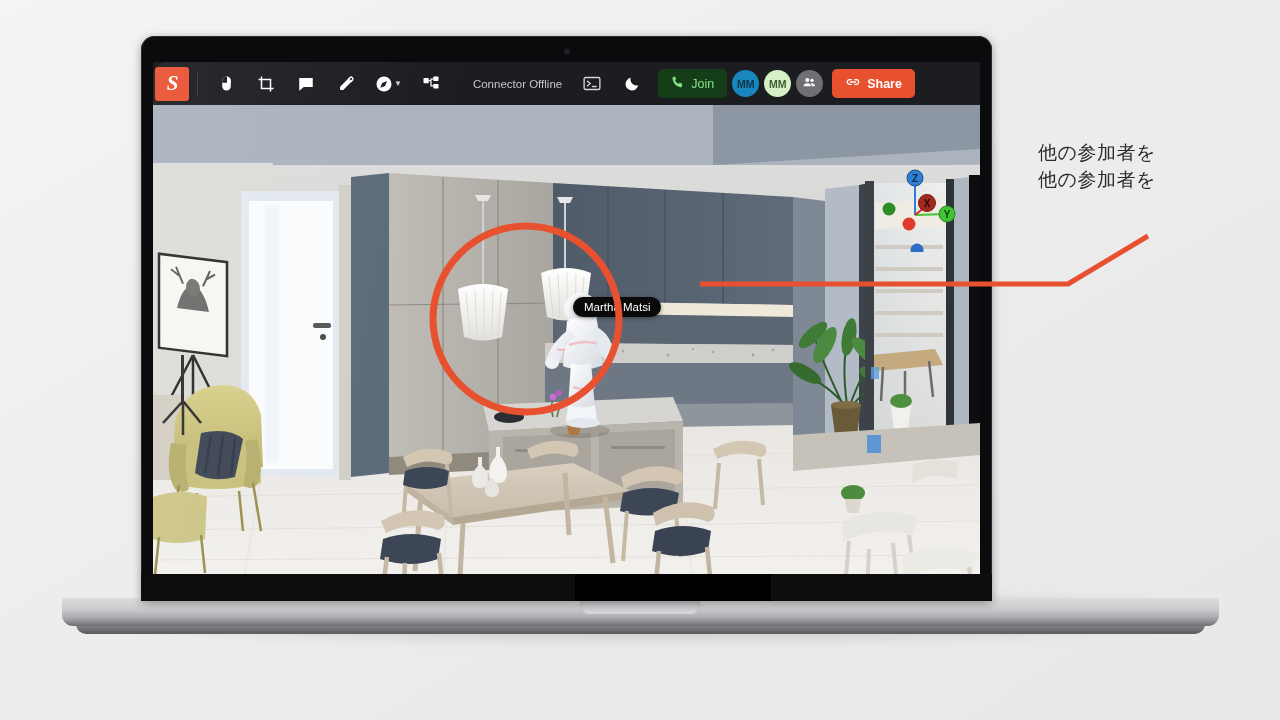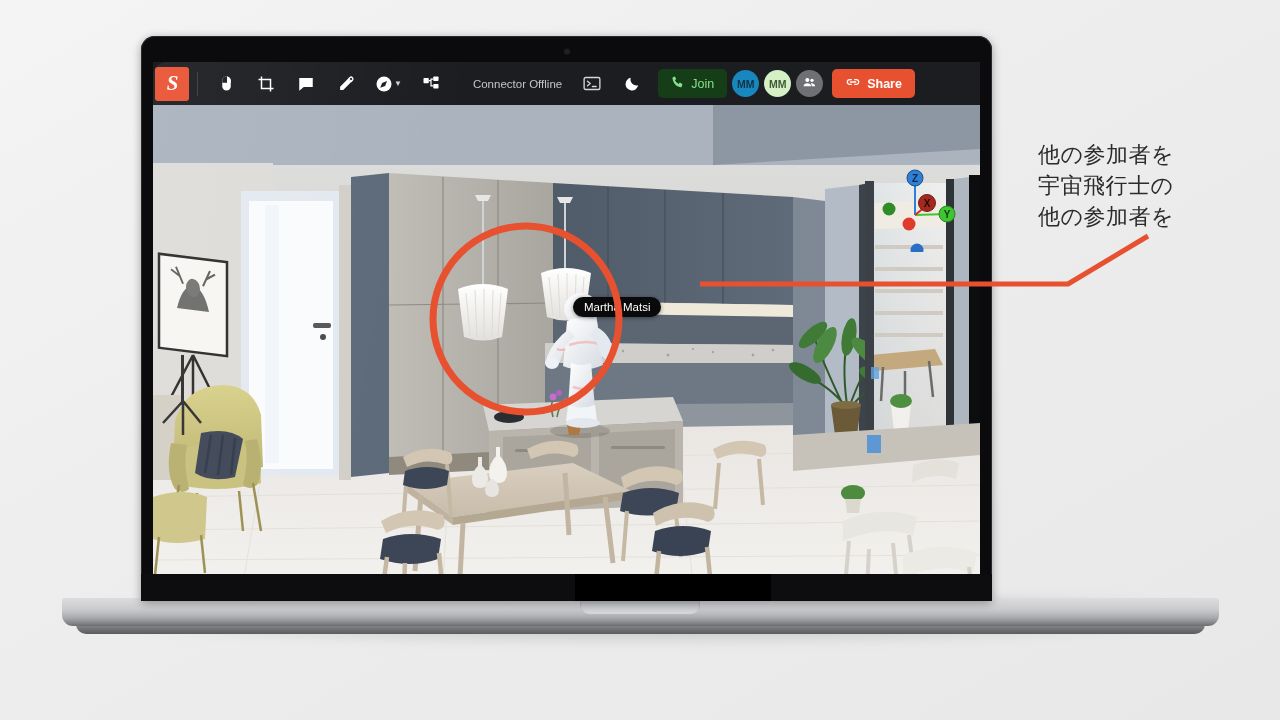--- a/index.html
+++ b/index.html
@@ -130,21 +130,21 @@
     box-shadow:0 1px 4px rgba(0,0,0,.4);
   }
 
   
   #gizmo { position:absolute; left:728px; top:62px; width:80px; height:85px; }
 
   
   #annotation-layer { position:absolute; left:0; top:0; width:1280px; height:720px; pointer-events:none; }
   #anno-text {
     position:absolute; left:1038px; top:139px;
-    font-size:22px; line-height:1.42; color:#2b2b2b;
+    font-size:19px; line-height:1.42; color:#2b2b2b;
     font-family:"DejaVu Sans", sans-serif;
     letter-spacing:.5px;
   }
 </style>
 </head>
 <body>
 
 <div id="stage">
 
   <div id="laptop-shadow"></div>
@@ -661,17 +661,16 @@
   </div>
 
   <div id="hinge-dark"></div>
   <div id="hinge-center"></div>
 
   <svg id="annotation-layer">
     <path d="M700 284 L1068 284 L1148 236" fill="none" stroke="#e8512f" stroke-width="5" stroke-linejoin="round"></path>
   </svg>
   <div id="anno-text">
     <div>他の参加者を</div>
-    <div>宇宙飛行士の</div>
     <div>他の参加者を</div>
   </div>
 
 </div>
 
 </body></html>

